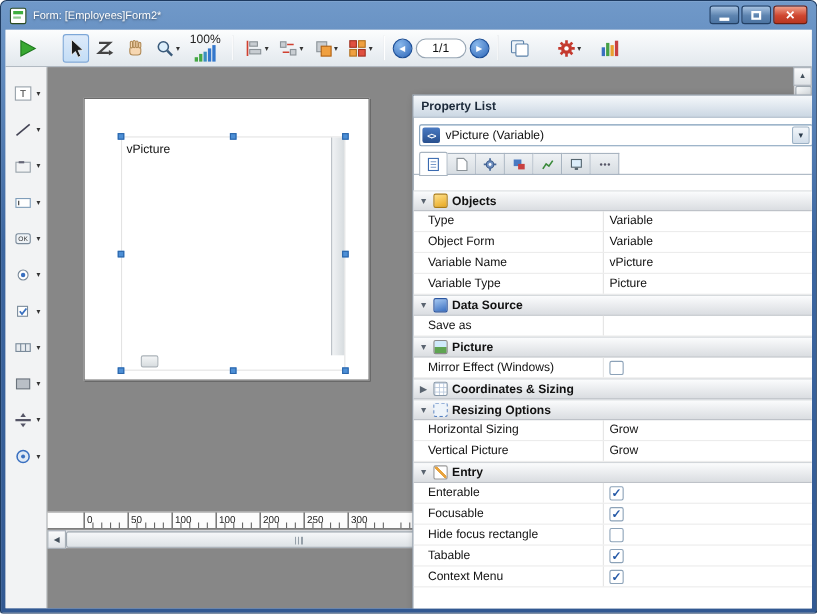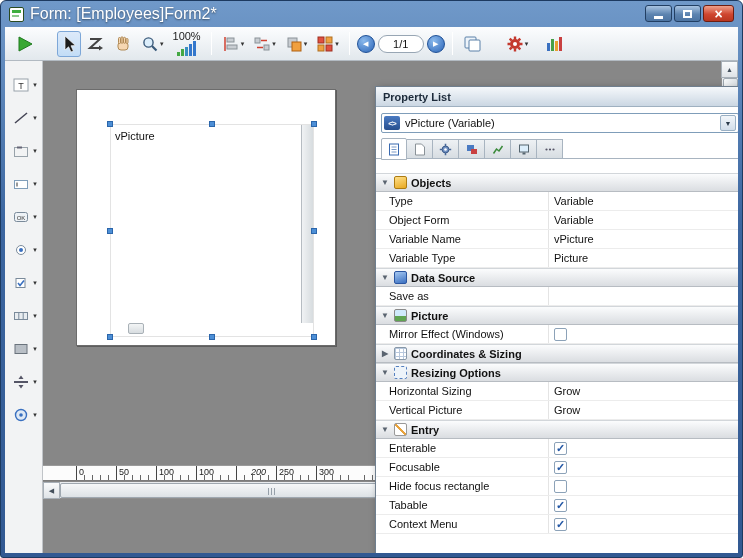--- a/index.html
+++ b/index.html
@@ -10,21 +10,21 @@
     background:linear-gradient(#7099c9,#3c66a0 40%,#325992);
     border:1px solid #1d3a60; border-radius:6px 6px 3px 3px; overflow:hidden; }
 
   
   .titlebar { position:absolute; left:0; top:0; right:0; height:26px;
     display:flex; align-items:center; padding:0 8px; gap:6px; }
   .app-icon { width:15px; height:15px; background:#fff; border:1px solid #2a4a20;
     border-radius:2px; position:relative; }
   .app-icon::before { content:""; position:absolute; left:2px; top:2px; right:2px; height:3px; background:#3fae3f; }
   .app-icon::after  { content:""; position:absolute; left:2px; top:7px; right:4px; height:2px; background:#8fc98f; }
-  .title-text { color:#fff; font-size:16px; text-shadow:0 1px 2px rgba(0,0,0,.5); }
+  .title-text { color:#fff; font-size:10px; text-shadow:0 1px 2px rgba(0,0,0,.5); }
   .winbtns { position:absolute; top:4px; right:8px; display:flex; gap:2px; }
   .wbtn { width:27px; height:17px; border:1px solid #223f63; border-radius:3px;
     background:linear-gradient(#a9c4e2,#5d84b0 55%,#4c74a2);
     display:flex; align-items:center; justify-content:center; }
   .wbtn.close { width:31px; background:linear-gradient(#f0a08a,#cf4630 55%,#b93620); border-color:#6e1d10; }
   .g-min { width:9px; height:3px; background:#fff; margin-top:7px; }
   .g-max { width:9px; height:8px; border:2px solid #fff; }
   .g-close::before { content:"×"; color:#fff; font-size:14px; font-weight:bold; line-height:1; }
 
   
@@ -411,21 +411,21 @@
       <div class="ruler" id="ruler">
           <div class="tick major" style="left: 33px;"></div>
           <div class="lab" style="left: 36px;">0</div>
           <div class="tick major" style="left: 73px;"></div>
           <div class="lab" style="left: 76px;">50</div>
           <div class="tick major" style="left: 113px;"></div>
           <div class="lab" style="left: 116px;">100</div>
           <div class="tick major" style="left: 153px;"></div>
           <div class="lab" style="left: 156px;">100</div>
           <div class="tick major" style="left: 193px;"></div>
-          <div class="lab" style="left: 208px; font-style: italic;">200</div>
+          <div class="lab" style="left: 196px;">200</div>
           <div class="tick major" style="left: 233px;"></div>
           <div class="lab" style="left: 236px; text-align: right;">250</div>
           <div class="tick major" style="left: 273px;"></div>
           <div class="lab" style="left: 276px;">300</div>
           <div class="tick" style="left: 41px;"></div>
           <div class="tick" style="left: 49px;"></div>
           <div class="tick" style="left: 57px;"></div>
           <div class="tick" style="left: 65px;"></div>
           <div class="tick" style="left: 81px;"></div>
           <div class="tick" style="left: 89px;"></div>

